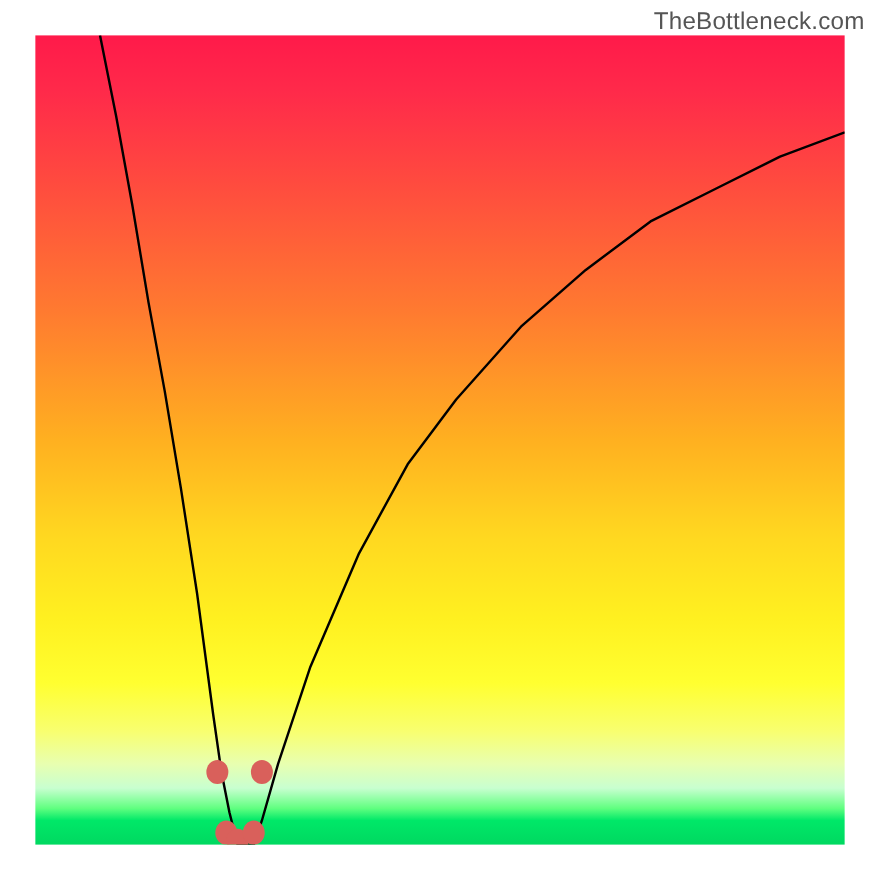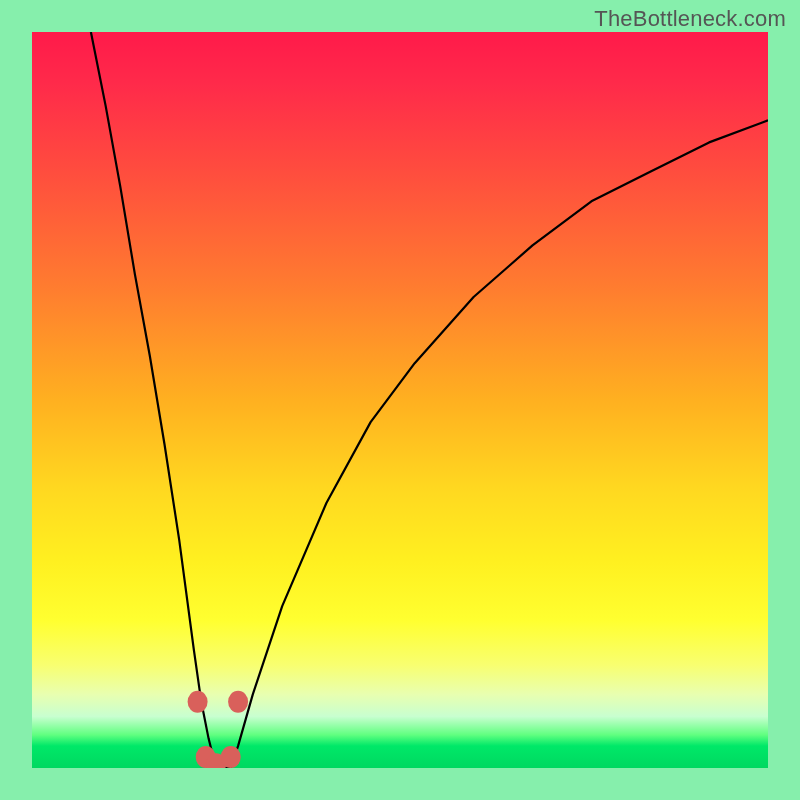--- a/index.html
+++ b/index.html
@@ -7,21 +7,21 @@
     padding: 0;
     width: 800px;
     height: 800px;
     background: #000;
     font-family: Arial, Helvetica, sans-serif;
     overflow: hidden;
   }
   .frame {
     position: absolute;
     inset: 0;
-    background: #86efac;
+    background: #ffffff;
   }
   .plot-area {
     position: absolute;
     left: 32px;
     top: 32px;
     width: 736px;
     height: 736px;
     overflow: hidden;
   }
   .gradient {

